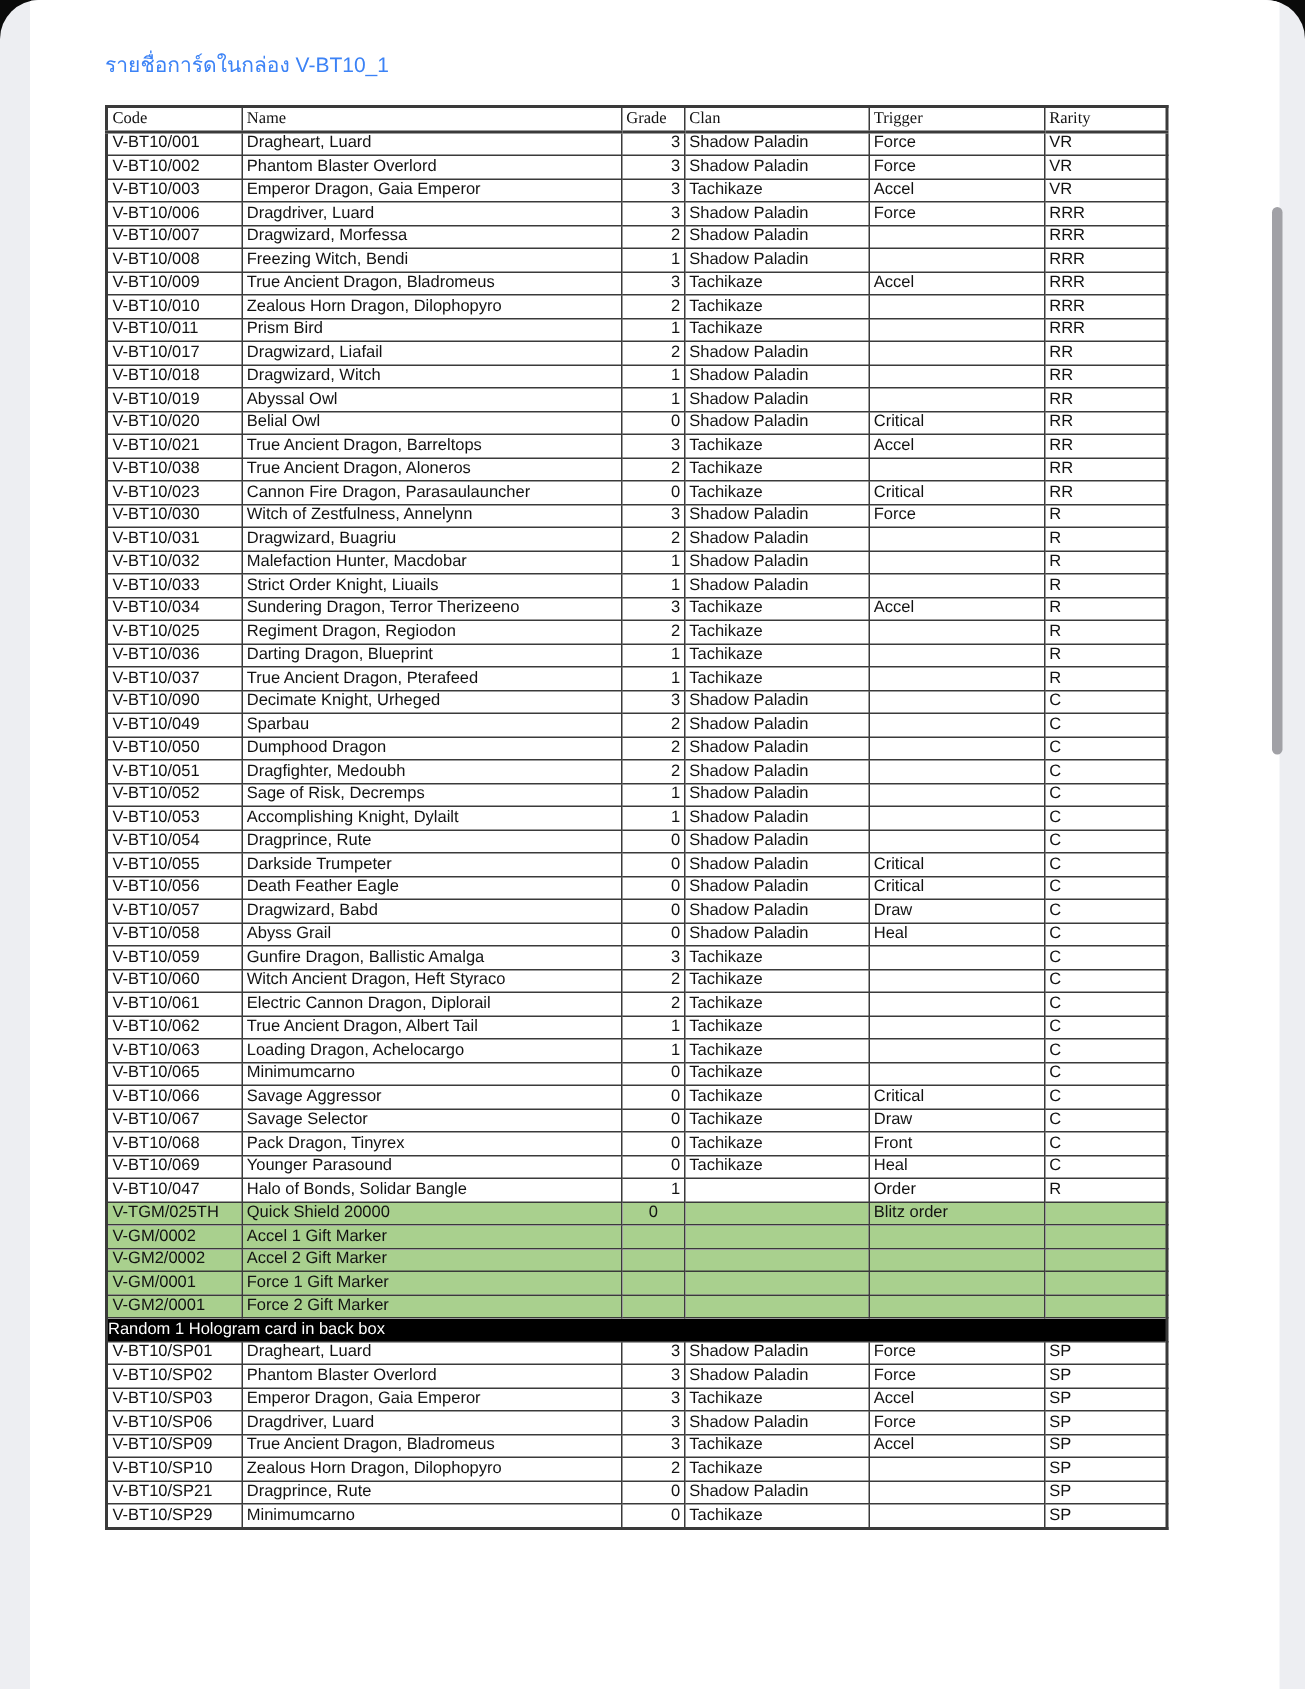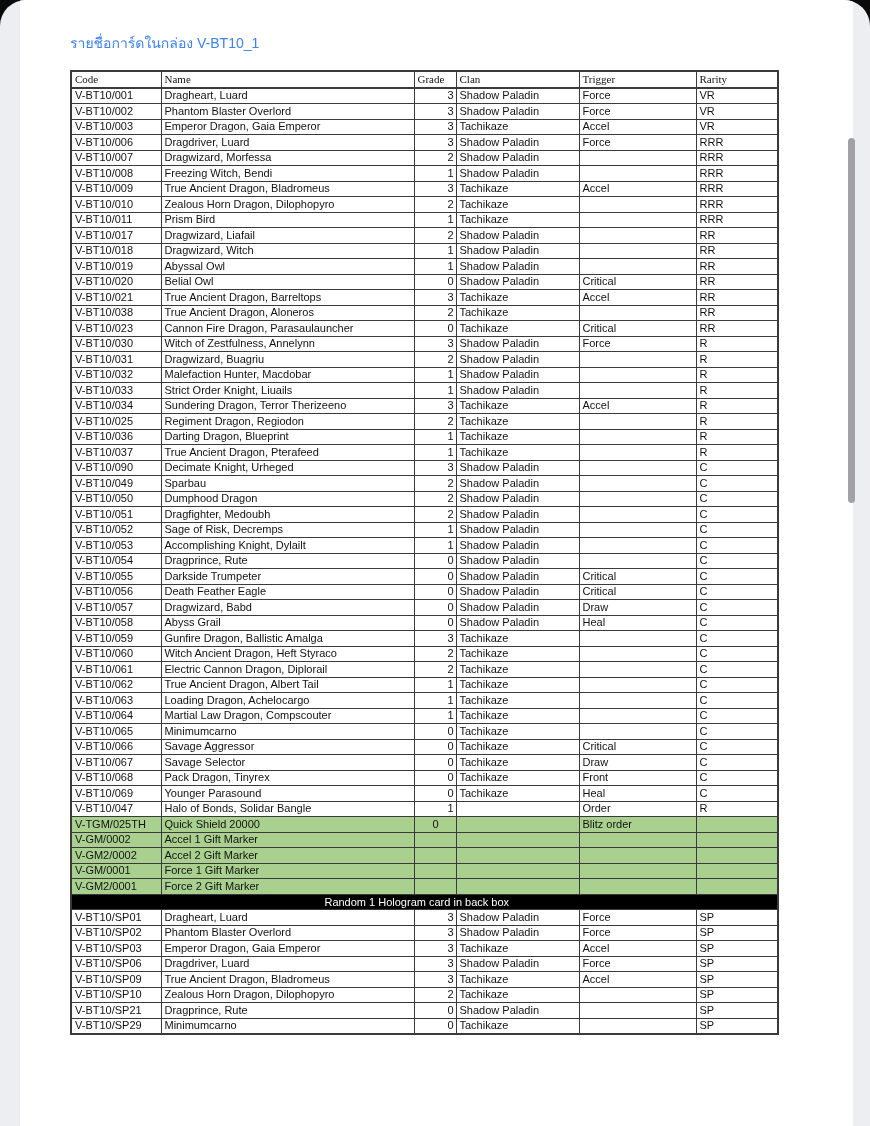--- a/index.html
+++ b/index.html
@@ -43,21 +43,21 @@
   .card-table td.grade{text-align:right;padding-right:2px;}
   .card-table td.grade.center{text-align:center;}
   .card-table tr.green td{background:var(--green,#a9d08e);}
   .card-table tr.separator-row td{
     background:var(--sep-bg,#000);
     border-left-color:var(--sep-bg,#000);
     border-right-color:var(--sep-bg,#000);
     padding:0;
   }
   .sep-label{
-    width:62%;text-align:right;
+    width:62%;text-align:left;
     color:var(--sep-text,#fff);
     font-size:11px;line-height:14.5px;
   }
   .scrollbar-thumb{
     position:absolute;right:15px;top:138px;
     width:7px;height:365px;border-radius:4px;
     background:var(--thumb,#a1a1a6);
   }
 </style>
 </head>
@@ -400,28 +400,20 @@
           </tr>
           <tr>
             <td>V-BT10/063</td>
             <td>Loading Dragon, Achelocargo</td>
             <td class="grade">1</td>
             <td>Tachikaze</td>
             <td></td>
             <td>C</td>
           </tr>
           <tr>
-            <td>V-BT10/064</td>
-            <td>Martial Law Dragon, Compscouter</td>
-            <td class="grade">1</td>
-            <td>Tachikaze</td>
-            <td></td>
-            <td>C</td>
-          </tr>
-          <tr>
             <td>V-BT10/065</td>
             <td>Minimumcarno</td>
             <td class="grade">0</td>
             <td>Tachikaze</td>
             <td></td>
             <td>C</td>
           </tr>
           <tr>
             <td>V-BT10/066</td>
             <td>Savage Aggressor</td>

